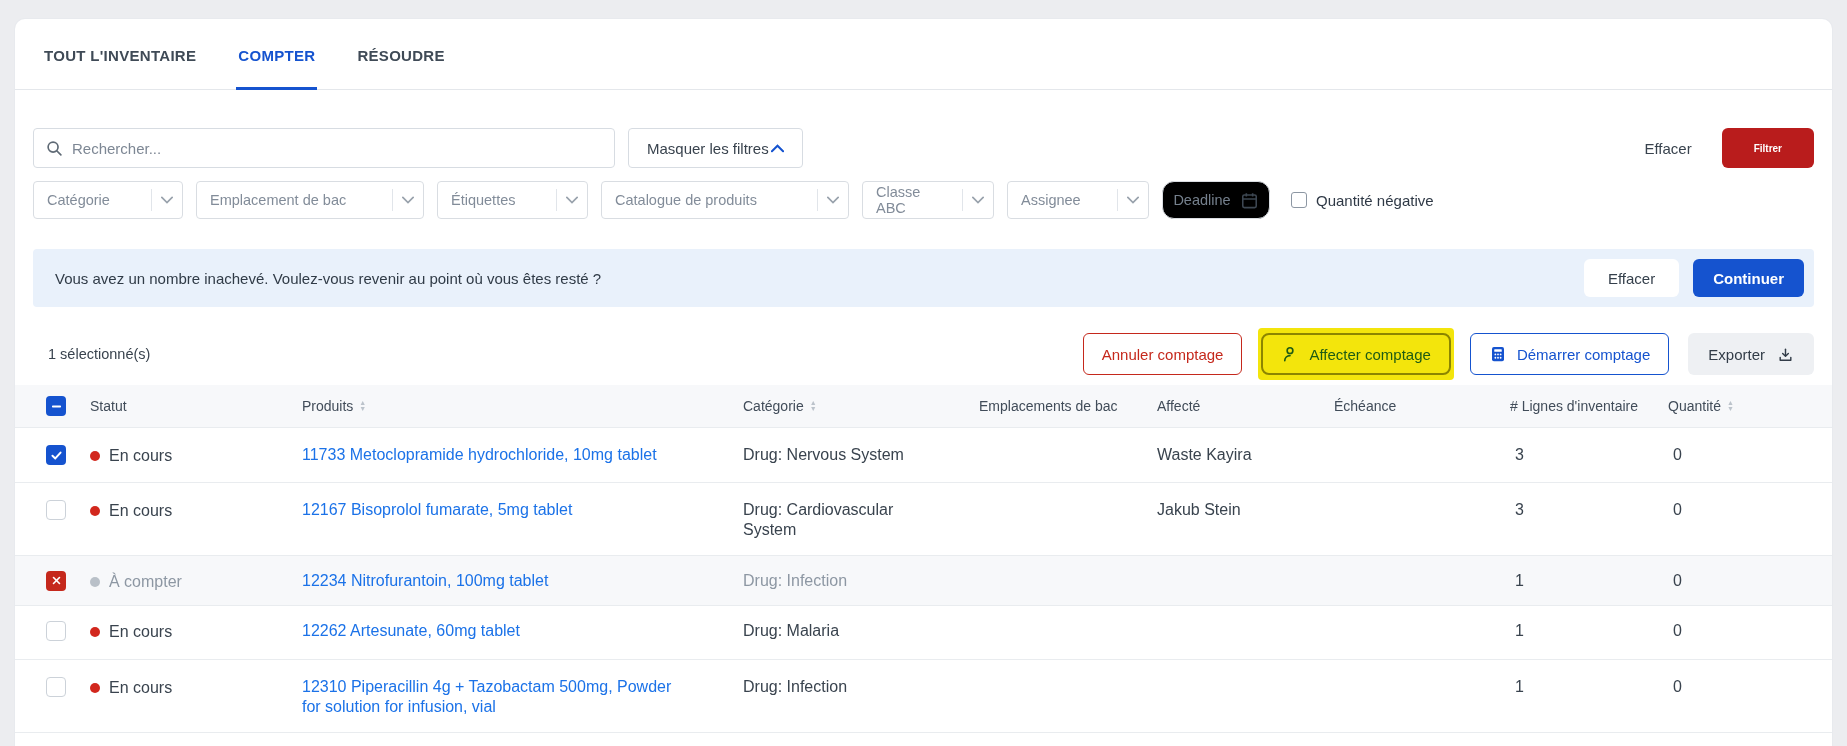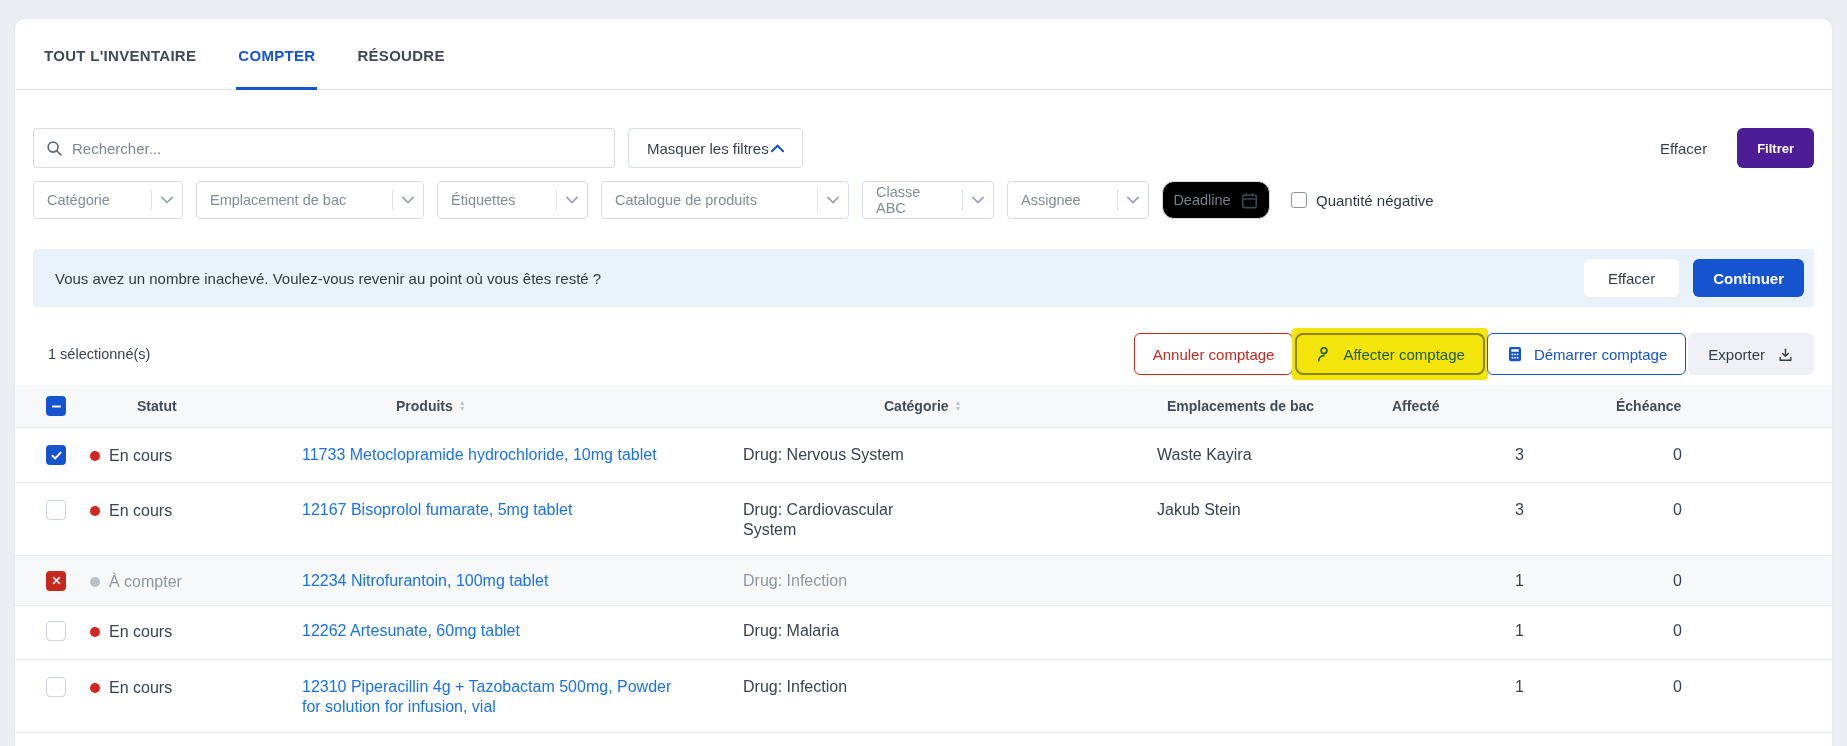--- a/index.html
+++ b/index.html
@@ -38,22 +38,22 @@
   }
   .search-box input::placeholder { color:#7d8794; }
   .btn-toggle-filters {
     margin-left:13px; height:40px; border:1px solid #d7dce2; border-radius:4px;
     background:#fff; display:flex; align-items:center; gap:2px; padding:0 18px;
     font-size:15px; color:#39434e; cursor:pointer;
   }
   .spacer { flex:1; }
   .link-clear { font-size:15px; color:#39434e; margin-right:30px; cursor:pointer; }
   .btn-filter {
-    height:40px; padding:0 20px; border:none; border-radius:6px;
-    background:#4c1d95; color:#fff; font-size:13px; font-weight:700; cursor:pointer;
+    height:40px; padding:0 32px; border:none; border-radius:6px;
+    background:#b91c1c; color:#fff; font-size:10px; font-weight:700; cursor:pointer;
     font-family:"Liberation Sans", sans-serif;
   }
   .dropdown-row { margin-top:13px; display:flex; align-items:center; gap:13px; }
   .dd {
     height:38px; border:1px solid #d9dde2; border-radius:4px; background:#fff;
     display:flex; align-items:center; padding:0 0 0 13px; cursor:pointer;
   }
   .dd .dd-label { font-size:14.5px; color:#828c99; padding-right:10px; flex:1; }
   .dd .dd-div { width:1px; align-self:stretch; margin:7px 0; background:#e1e5ea; }
   .dd .chev { padding:0 9px; display:flex; align-items:center; }
@@ -78,41 +78,41 @@
     height:38px; padding:0 24px; background:#fff; border:none; border-radius:6px;
     font-size:15px; color:#343f4b; cursor:pointer; font-family:"Liberation Sans", sans-serif;
   }
   .btn-banner-continue {
     height:38px; padding:0 20px; background:#1553cf; border:none; border-radius:6px;
     font-size:15px; color:#fff; font-weight:700; cursor:pointer; font-family:"Liberation Sans", sans-serif;
   }
   
   .action-row { margin:26px 18px 0; display:flex; align-items:center; }
   .sel-count { font-size:14.5px; color:#39434e; margin-left:15px; }
-  .action-btns { margin-left:auto; display:flex; align-items:center; gap:2px;justify-content:center; }
+  .action-btns { margin-left:auto; display:flex; align-items:center; gap:19px;justify-content:center; }
   .abtn {
     height:42px; border-radius:6px; display:flex; align-items:center; gap:10px;
     padding:0 18px; font-size:15px; background:#fff; cursor:pointer; border:1px solid;
     font-family:"Liberation Sans", sans-serif;
   }
   .abtn-cancel { color:#c5281c; border-color:#c5281c; }
   .hl-wrap { background:#f3e50c; padding:5px 3px; border-radius:4px; margin:-5px -3px; }
   .abtn-assign { color:#1e5b14; border:2px solid #8c8500; background:transparent; border-radius:8px; height:42px; }
   .abtn-blue { color:#1553cf; border-color:#1553cf; }
   .abtn-export { background:#eef0f3; border:none; color:#323c48; gap:12px; padding:4px 20px; }
   
   .table { margin-top:10px; }
   .trow, .thead {
     display:grid;
     grid-template-columns:57px 212px 441px 236px 178px 177px 176px 158px 1fr;
     padding-left:18px;
   }
   .thead {
     background:#f7f8fa; height:42px; align-items:center;
-    font-size:14px; font-weight:700; color:#414c59;gap:47px;
+    font-size:14px; font-weight:400; color:#414c59;
   }
   .th { display:flex; align-items:center; gap:6px; }
   .sort { display:flex; flex-direction:column; line-height:6px; font-size:7px; color:#bcc3cb; }
   .trow { border-top:1px solid #e9ecef; align-items:start; padding-top:17px; padding-bottom:15px; }
   .trow.short { padding-top:15px; padding-bottom:13px; }
   .trow.muted-row { background:#f7f8fa; }
   .trow:last-child { border-bottom:1px solid #e9ecef; }
   .cell { font-size:16px; color:#39434e; line-height:20px; padding-right:28px; }
   .c-status { display:flex; align-items:center; gap:9px; padding-top:1px; }
   .dot { width:10px; height:10px; border-radius:50%; flex:none; }

